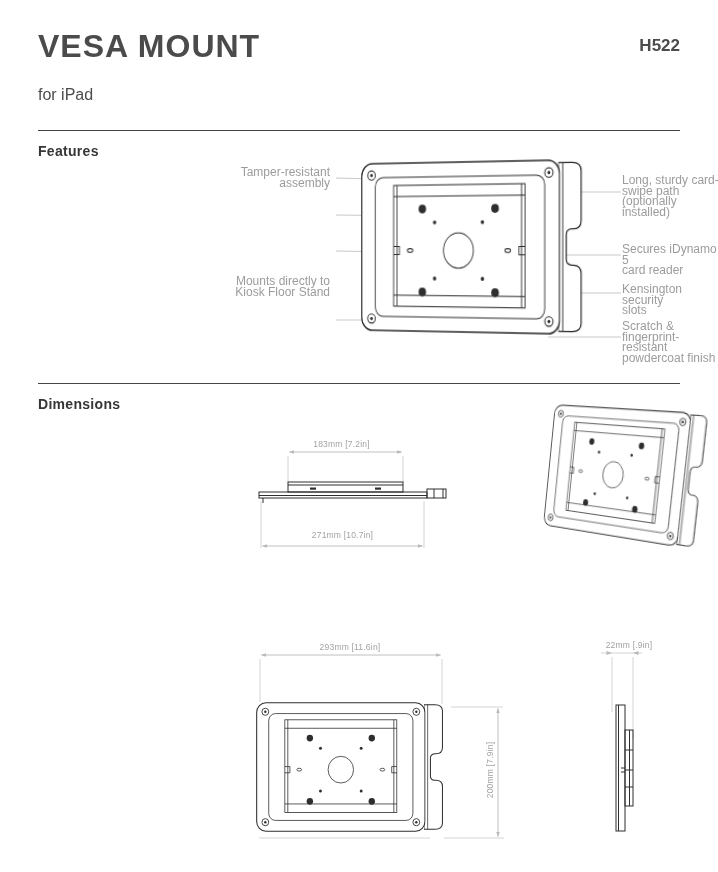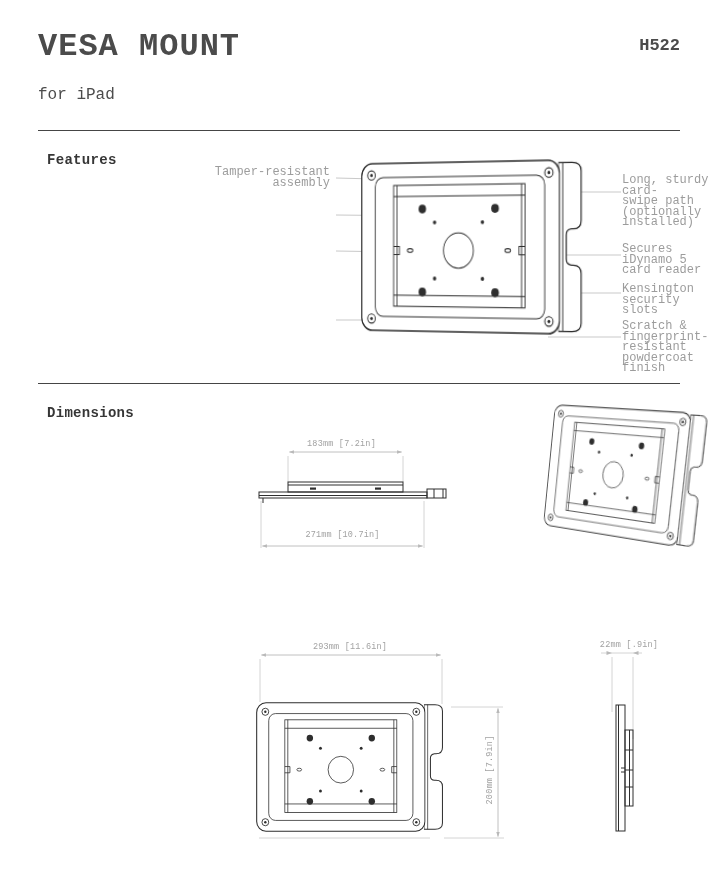--- a/index.html
+++ b/index.html
@@ -1,28 +1,28 @@
 <!DOCTYPE html>
 <html><head>
 <meta charset="utf-8">
 <style>
   html,body{margin:0;padding:0;background:#fff;}
   .page{
     position:relative;width:718px;height:872px;background:#ffffff;overflow:hidden;
-    font-family:Liberation Mono, monospace;
+    font-family:Liberation Sans, sans-serif;
   }
   
   .title{position:absolute;left:38px;top:28px;font-size:32px;font-weight:700;
          color:#4b4b4b;letter-spacing:1px;margin:0;}
   .model{position:absolute;right:38px;top:36px;font-size:17px;font-weight:700;color:#4b4b4b;}
   .subtitle{position:absolute;left:38px;top:86px;font-size:16px;color:#4c4c4c;text-align:right;}
   .rule{position:absolute;left:38px;right:38px;border-top:1px solid #454545;height:0;}
   .rule1{top:130px;} .rule2{top:383px;}
   .sec-h{position:absolute;left:38px;font-size:14px;font-weight:700;color:#363636;
-         letter-spacing:.3px;margin:9px;}
+         letter-spacing:.3px;margin:0;}
   .sec-h.features{top:143px;} .sec-h.dimensions{top:396px;}
   
   .callout{position:absolute;font-size:12px;line-height:10.6px;color:#9c9c9c;
            white-space:pre-line;}
   .callout.left{right:388px;text-align:right;width:120px;}
   .callout.right{left:622px;text-align:left;width:100px;}
   
   .dimtext{position:absolute;font-size:8.5px;color:#a2a2a2;text-align:center;
            letter-spacing:.2px;white-space:nowrap;}
   .dimtext.vert{transform:rotate(-90deg);transform-origin:50% 50%;}
@@ -94,20 +94,22 @@
 
   <h1 class="title">VESA MOUNT</h1>
   <div class="model">H522</div>
   <div class="subtitle">for iPad</div>
   <div class="rule rule1"></div>
 
   <h2 class="sec-h features">Features</h2>
 
   <div class="callout left" style="top:167px">Tamper-resistant
 assembly</div>
+  <div class="callout left" style="top:276px">Mounts directly to
+Kiosk Floor Stand</div>
 
   <div class="callout right" style="top:175px">Long, sturdy card-
 swipe path
 (optionally installed)</div>
   <div class="callout right" style="top:244px">Secures iDynamo 5
 card reader</div>
   <div class="callout right" style="top:284px">Kensington security
 slots</div>
   <div class="callout right" style="top:321px">Scratch &amp;
 fingerprint-resistant

